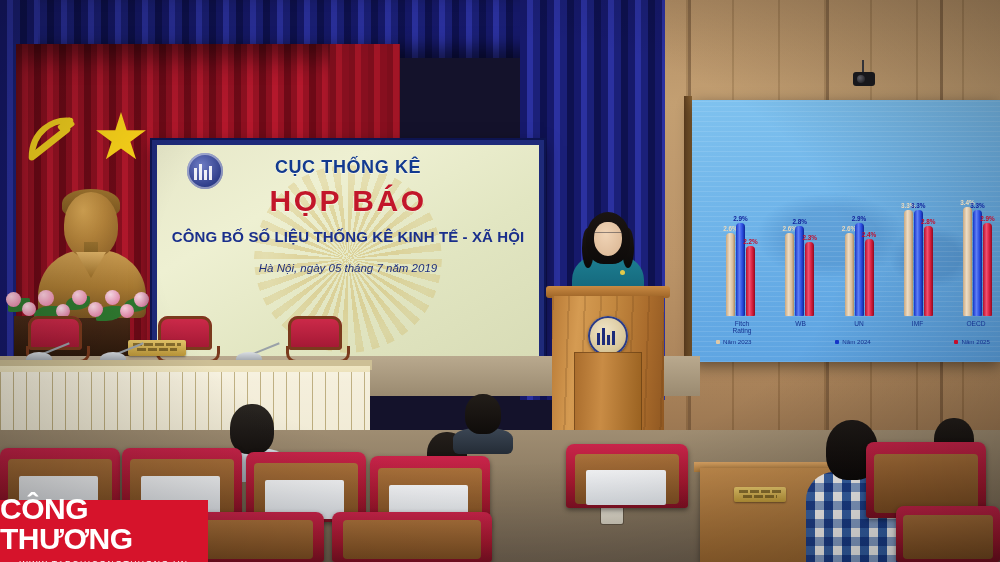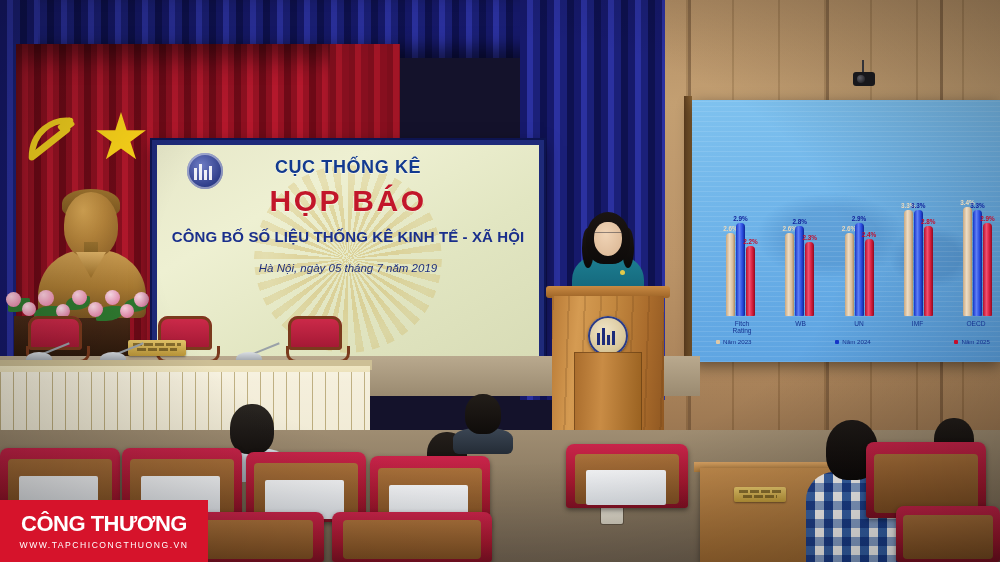--- a/index.html
+++ b/index.html
@@ -215,21 +215,21 @@
 
   
   .outlet{position:absolute;left:601px;top:496px;width:22px;height:28px;border-radius:2px;
     background:linear-gradient(180deg,#e8e4d8,#cfc9ba);box-shadow:0 0 0 1px rgba(0,0,0,.25);}
   .outlet i{position:absolute;left:6px;top:7px;width:4px;height:4px;border-radius:50%;background:#9a948a;}
   .outlet i.r{left:13px;}
 
   
   .wm{position:absolute;left:0;bottom:0;width:208px;height:62px;background:#d6132b;
     display:flex;flex-direction:column;align-items:center;justify-content:center;}
-  .wm-main{font-size:22px;font-weight:bold;color:#fff;letter-spacing:-.5px;line-height:1;}
+  .wm-main{font-size:30px;font-weight:bold;color:#fff;letter-spacing:-.5px;line-height:1;}
   .wm-sub{margin-top:5px;font-size:8.6px;color:#fff;letter-spacing:1.5px;}
 
   .vig{position:absolute;inset:0;pointer-events:none;
     background:radial-gradient(ellipse at 50% 45%,transparent 48%,rgba(0,0,0,.34) 100%);}
 </style>
 </head>
 <body>
 
 <div id="stage">
 

